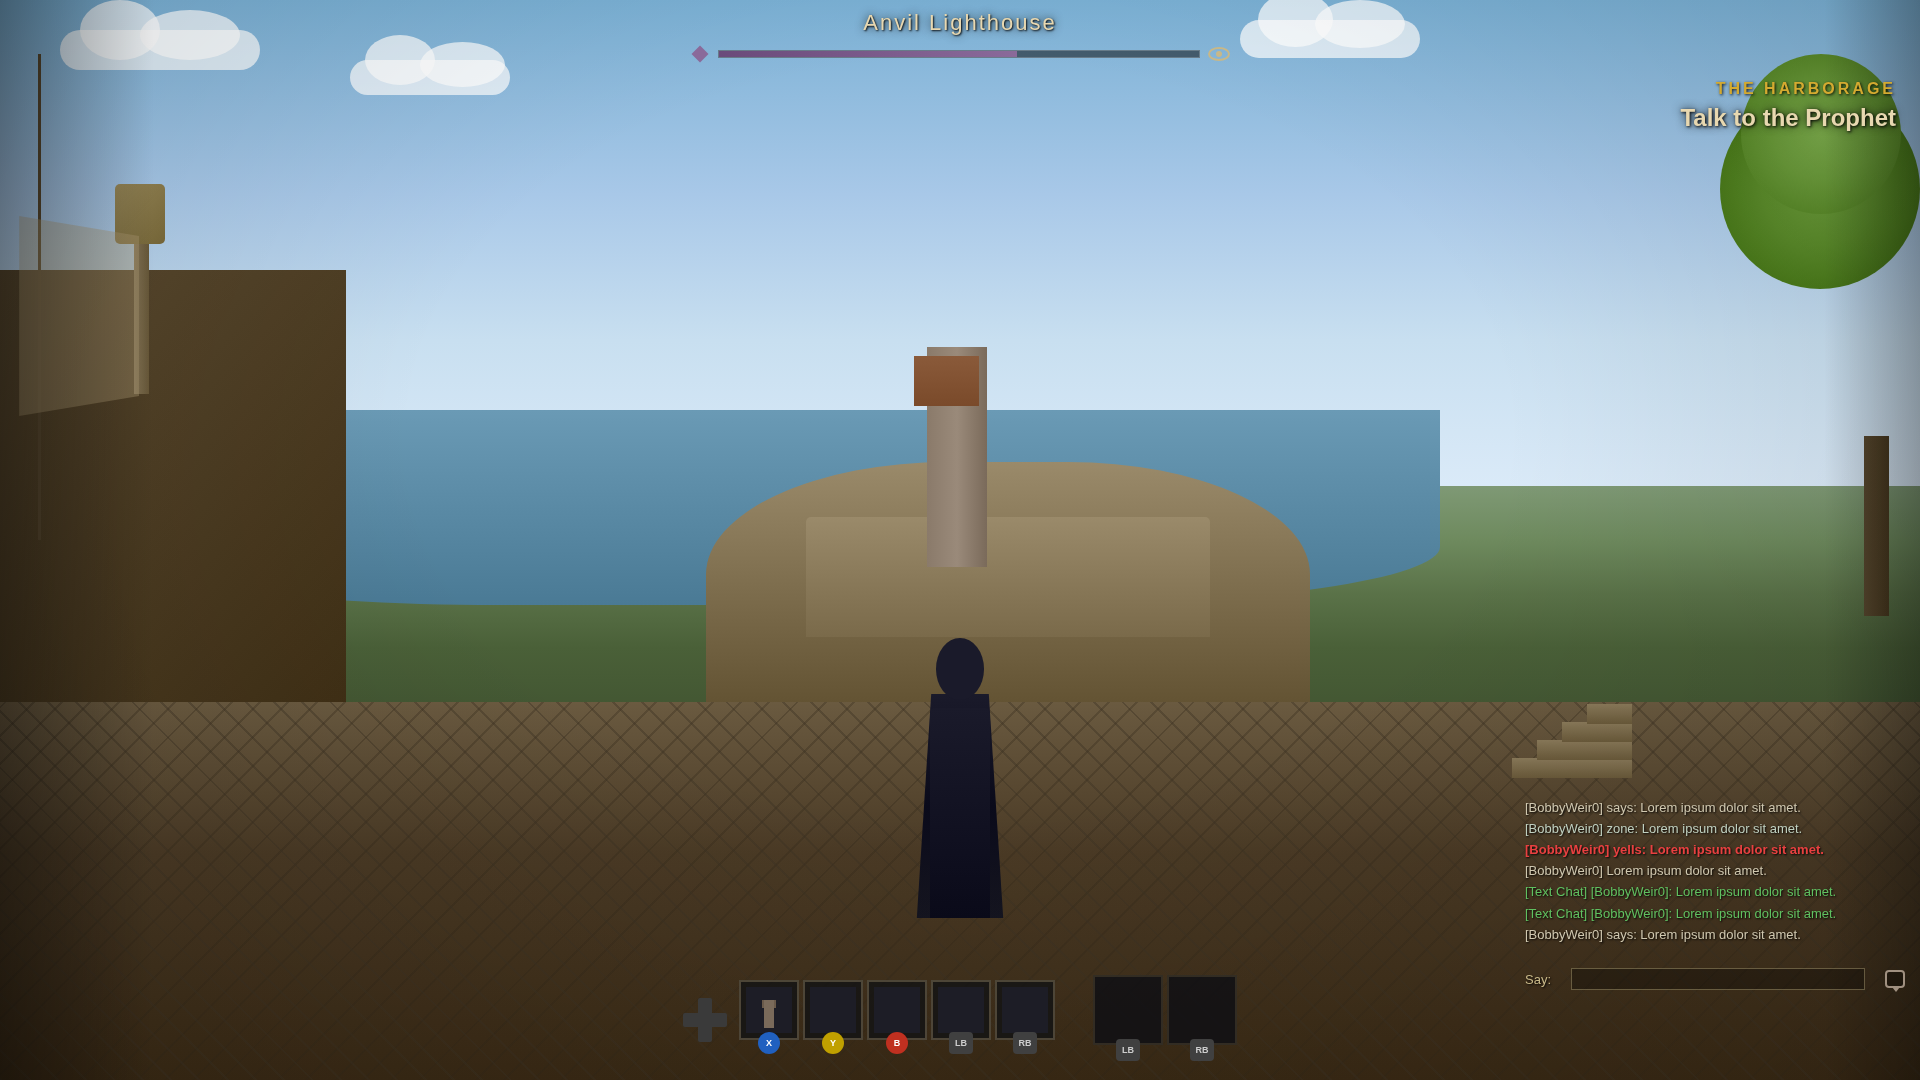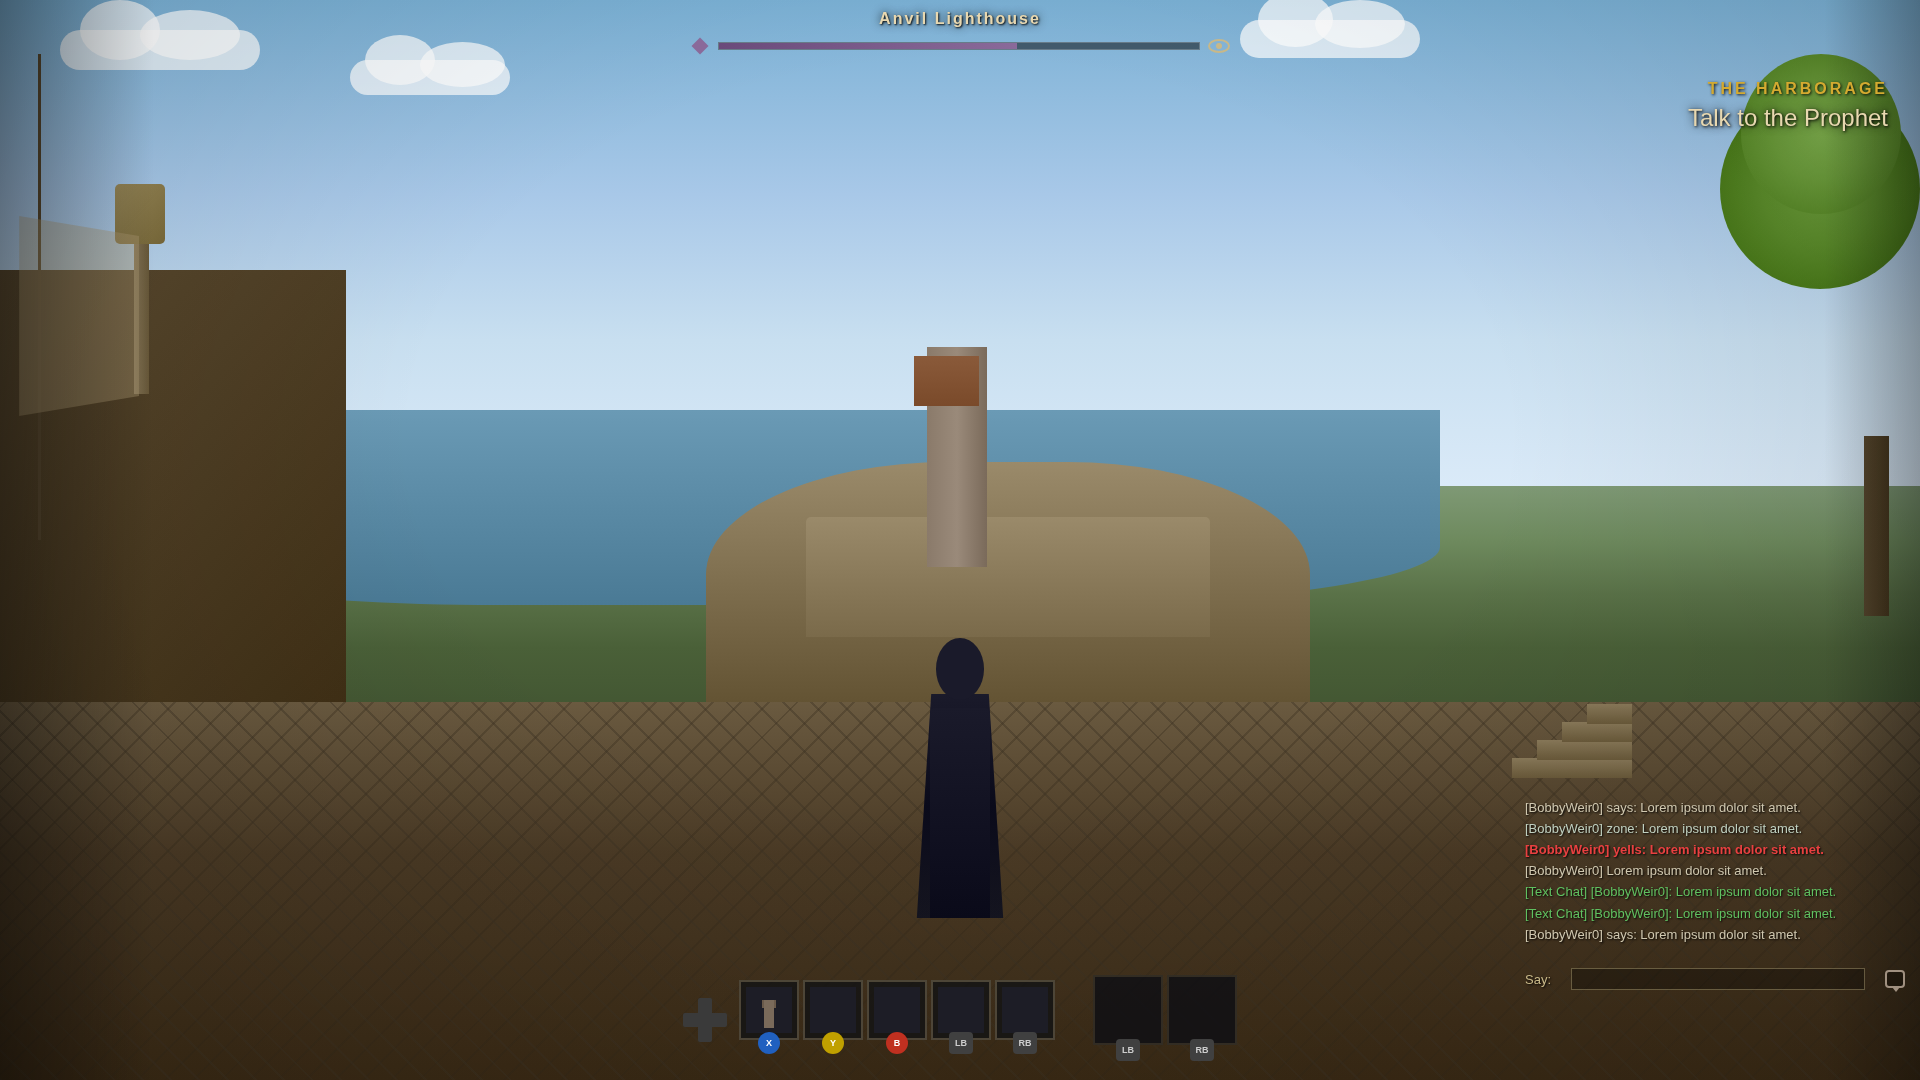--- a/index.html
+++ b/index.html
@@ -248,22 +248,22 @@
       left: 50%;
       transform: translateX(-50%);
       display: flex;
       flex-direction: column;
       align-items: center;
       gap: 6px;
     }
 
     .location-name {
       color: #e8d8b0;
-      font-size: 16px;
-      font-weight: 700;
+      font-size: 22px;
+      font-weight: 400;
       letter-spacing: 2px;
       text-shadow: 0 0 10px rgba(0,0,0,0.8), 1px 1px 2px rgba(0,0,0,0.9);
     }
 
     .health-bar-container {
       display: flex;
       align-items: center;
       gap: 8px;
       width: 540px;
     }
@@ -313,38 +313,38 @@
       width: 6px;
       height: 6px;
       background: #c8b888;
       border-radius: 50%;
     }
 
     
     .hud-quest {
       position: absolute;
       top: 80px;
-      right: 32px;
+      right: 24px;
       text-align: right;
     }
 
     .quest-name {
       color: #d4aa30;
       font-size: 16px;
       font-weight: bold;
       letter-spacing: 3px;
       text-transform: uppercase;
       text-shadow: 1px 1px 3px rgba(0,0,0,0.9);
       margin-bottom: 6px;
     }
 
     .quest-objective {
       color: #e8d8b0;
       font-size: 24px;
-      font-weight: 400;
+      font-weight: 700;
       text-shadow: 1px 1px 3px rgba(0,0,0,0.9), 0 0 10px rgba(0,0,0,0.8);
       margin-left: 16px;
     }
 
     
     .chat-panel {
       position: absolute;
       bottom: 90px;
       right: 15px;
       width: 380px;

